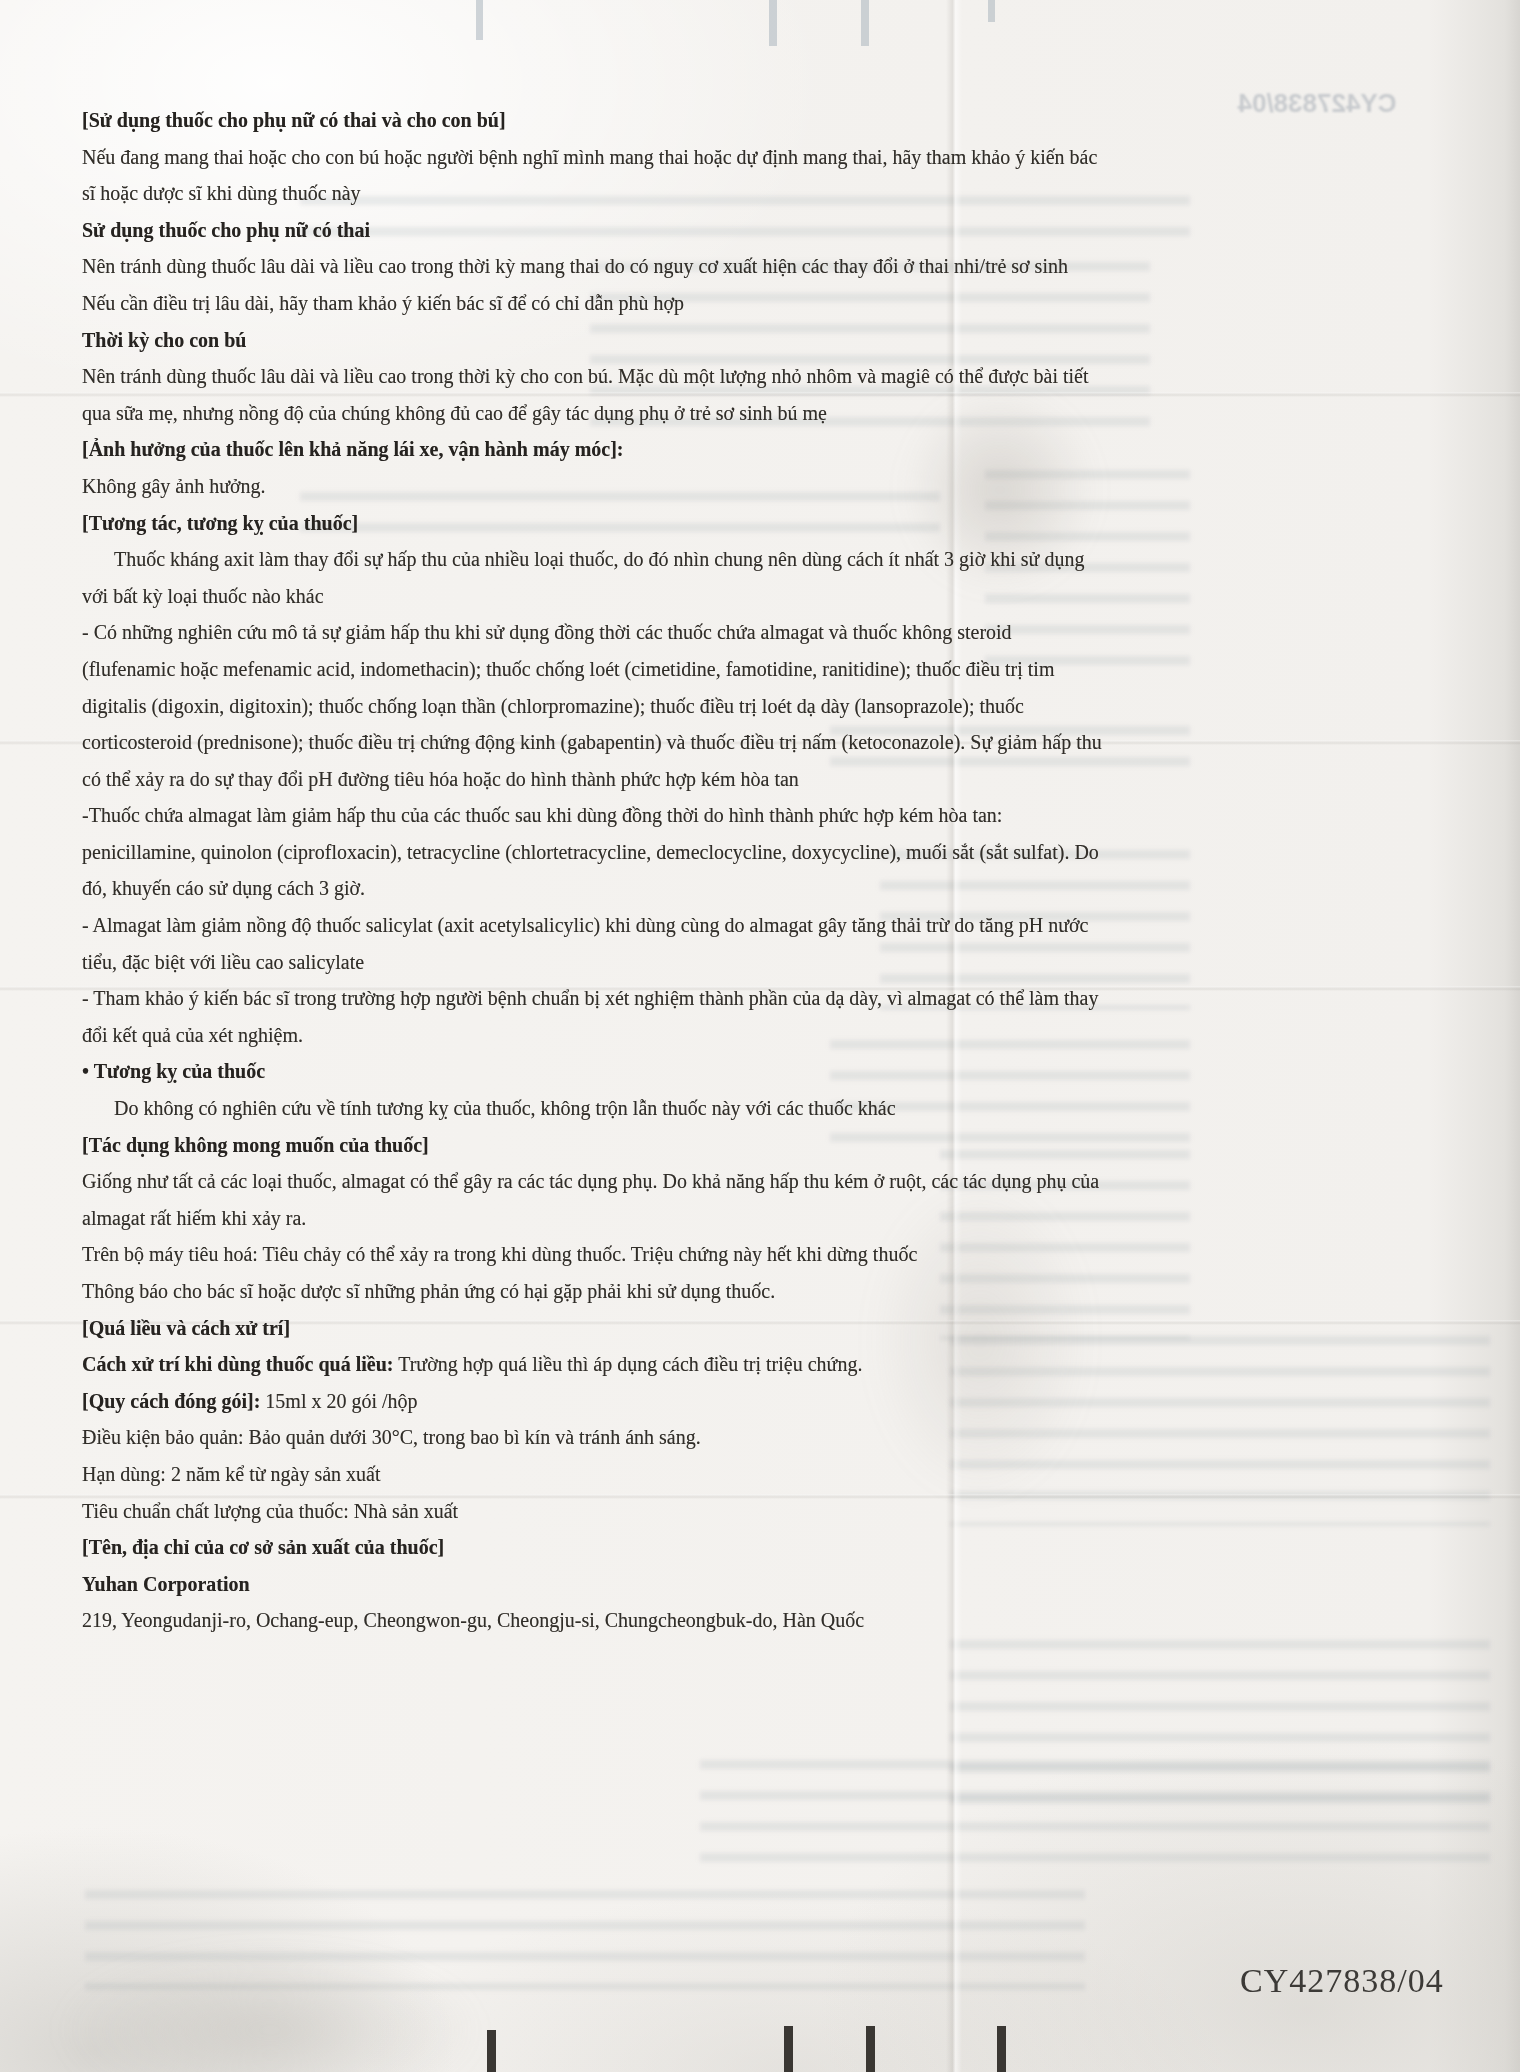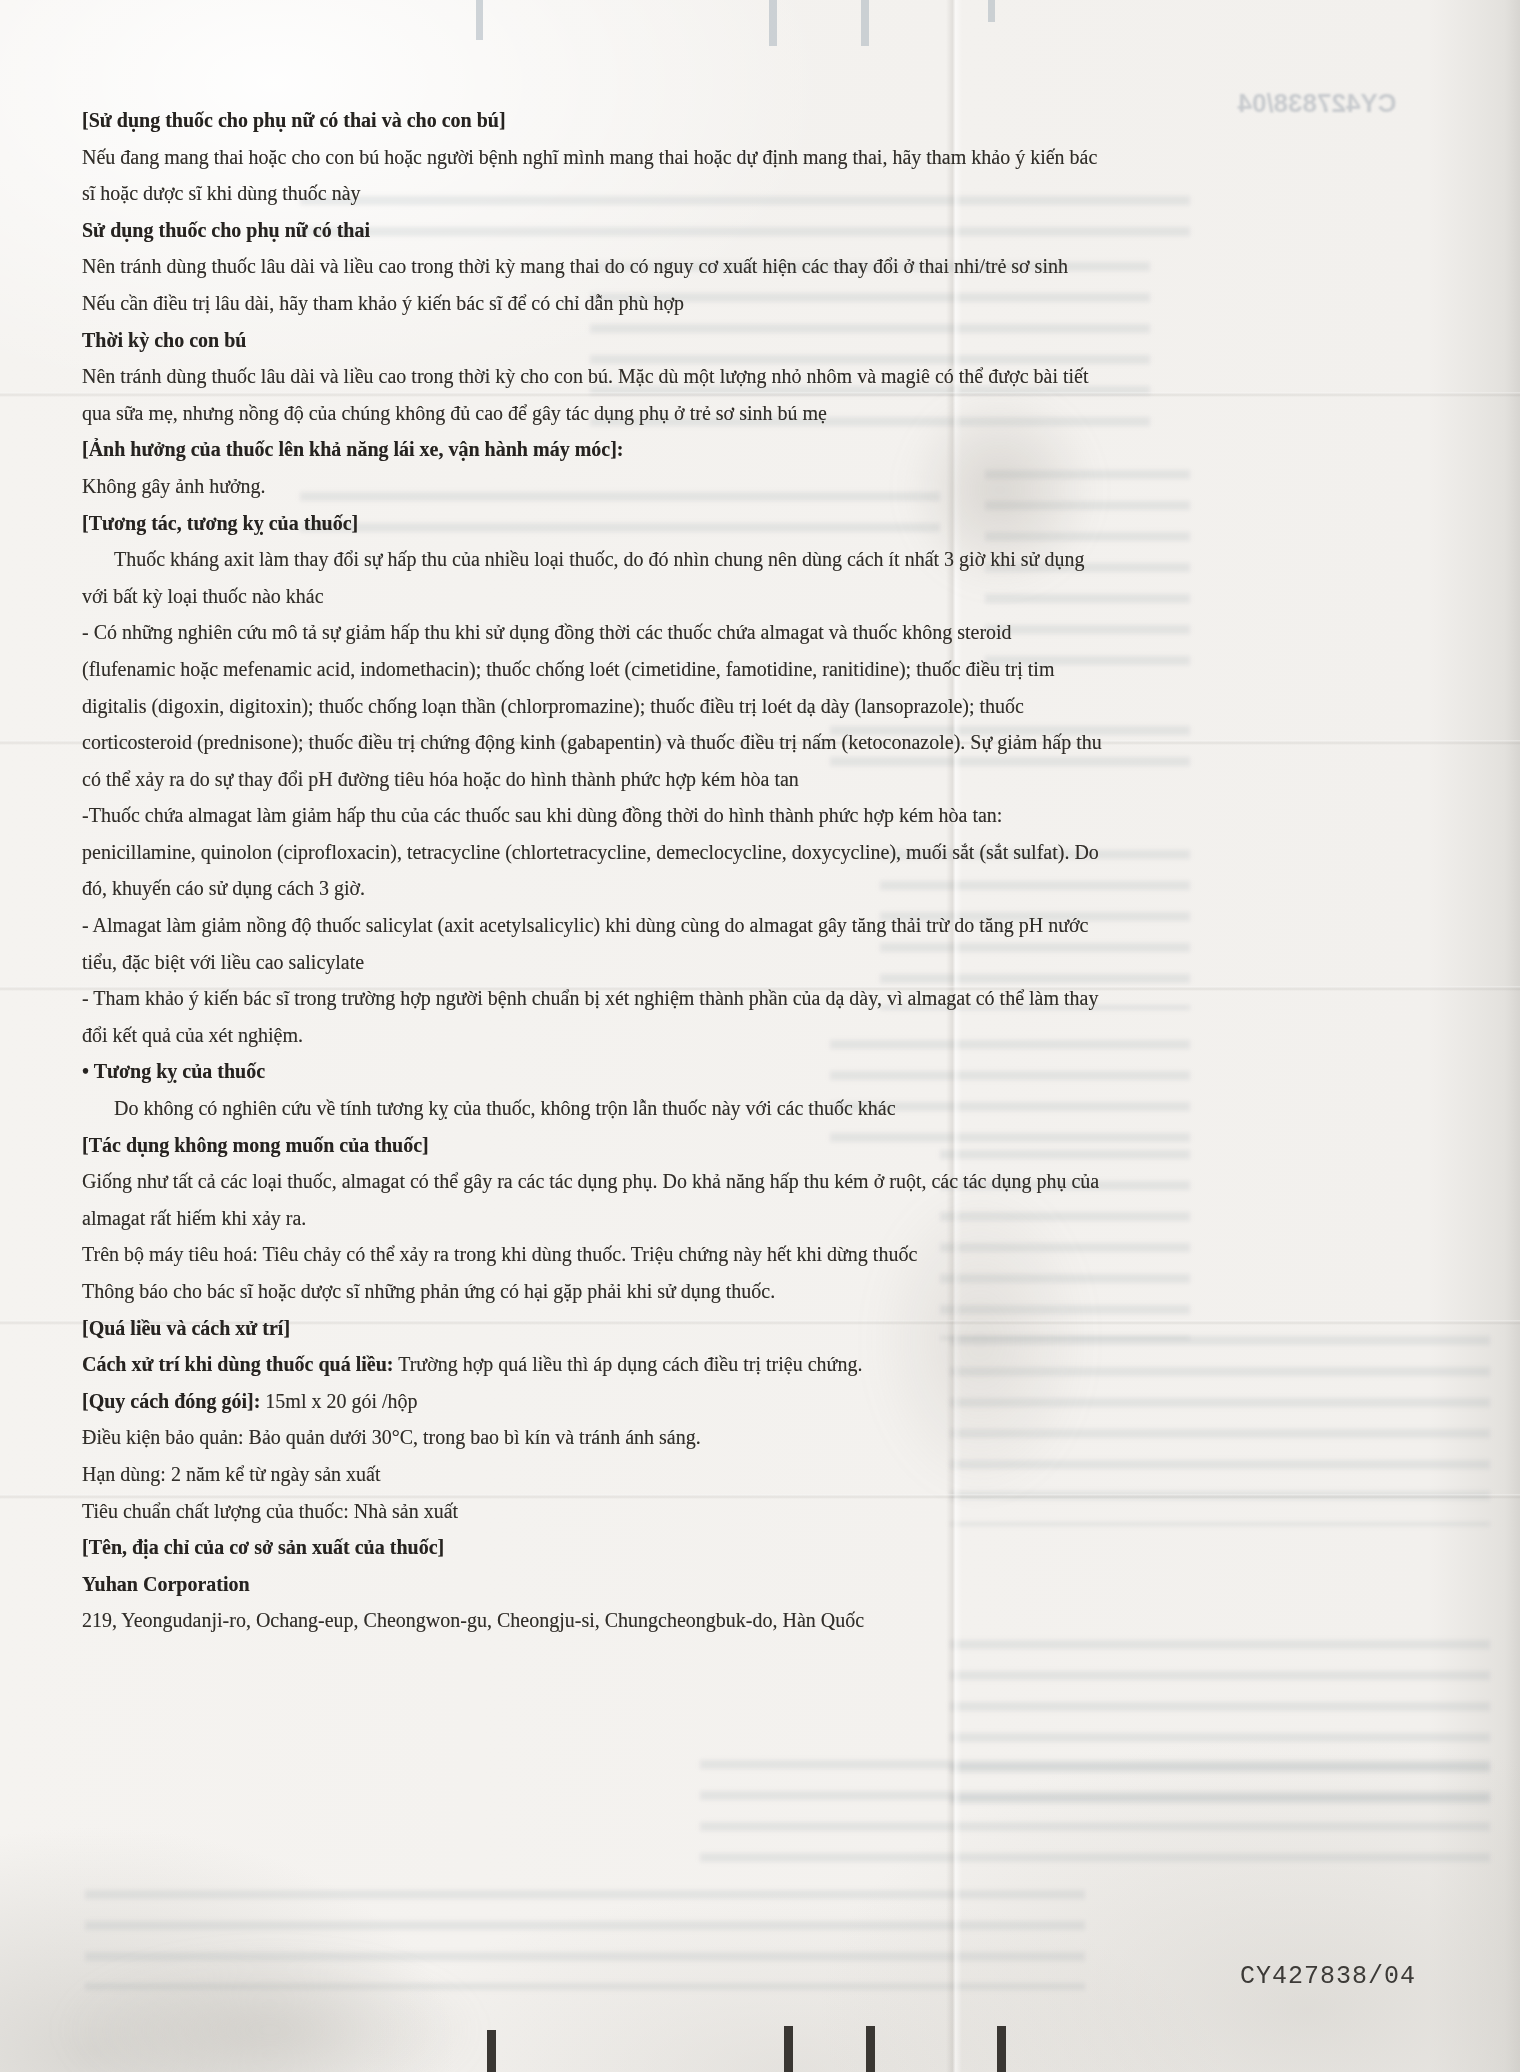--- a/index.html
+++ b/index.html
@@ -31,21 +31,21 @@
     color:rgba(158,166,176,.5);filter:blur(1.2px);text-align:center;}
   .vcrease{position:absolute;left:946px;top:0;width:16px;height:2072px;
     background:linear-gradient(90deg, rgba(0,0,0,0), rgba(118,112,104,.14) 40%, rgba(255,255,255,.55) 60%, rgba(0,0,0,0));}
   .hcrease{position:absolute;left:0;width:1520px;height:5px;
     background:linear-gradient(180deg, rgba(255,255,255,.4), rgba(120,114,106,.13) 60%, rgba(0,0,0,0));}
   .smudge{position:absolute;border-radius:50%;filter:blur(14px);}
   .mark{position:absolute;}
   .mark-top{background:rgba(170,180,190,.55);}
   .mark-bottom{background:#3a3733;}
   .print-code{position:absolute;left:1240px;top:1962px;
-    font-family:Liberation Mono, monospace;font-size:25px;color:#3c3a37;letter-spacing:1px;}
+    font-family:Liberation Serif, serif;font-size:34px;color:#3c3a37;letter-spacing:1px;}
 </style>
 </head>
 <body>
 
 <div class="page">
 
   <div class="ghost" style="left:300px;top:196px;width:890px;height:48px;"></div>
   <div class="ghost" style="left:590px;top:262px;width:560px;height:170px;"></div>
   <div class="ghost" style="left:985px;top:470px;width:205px;height:200px;"></div>
   <div class="ghost" style="left:300px;top:492px;width:640px;height:60px;"></div>

